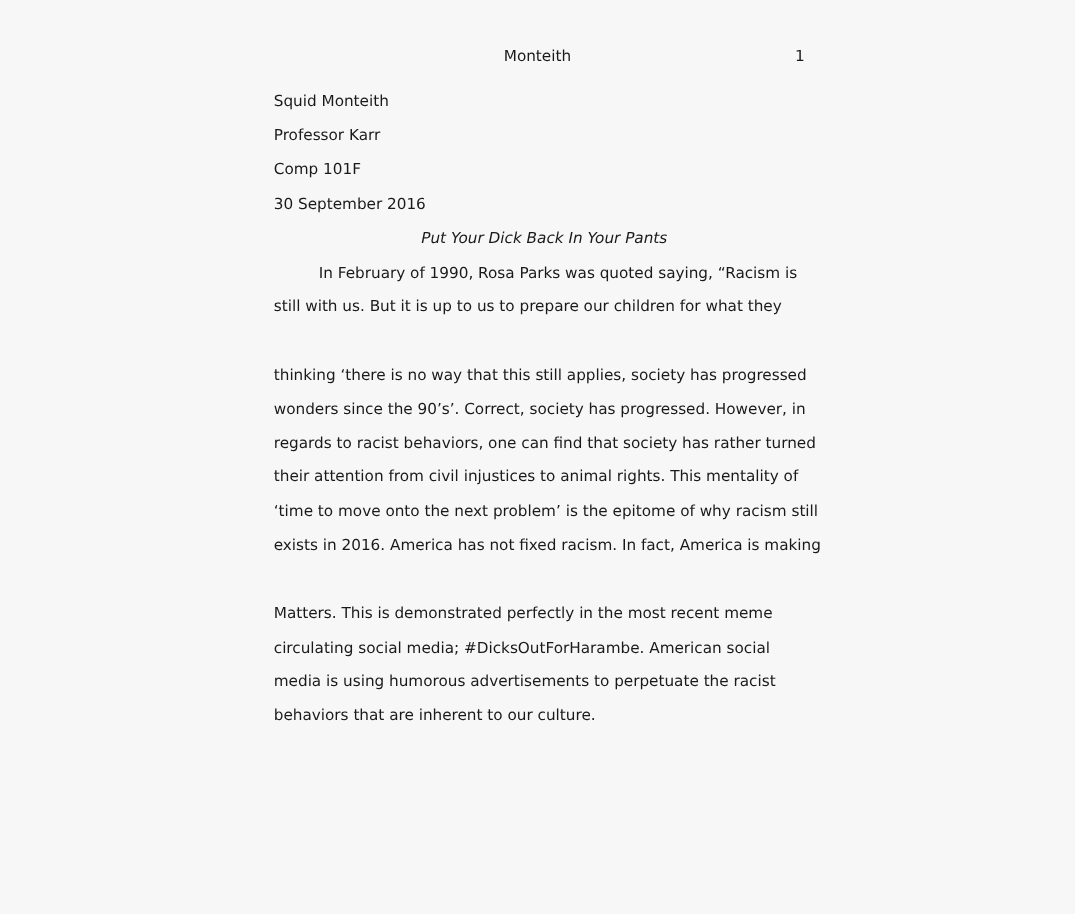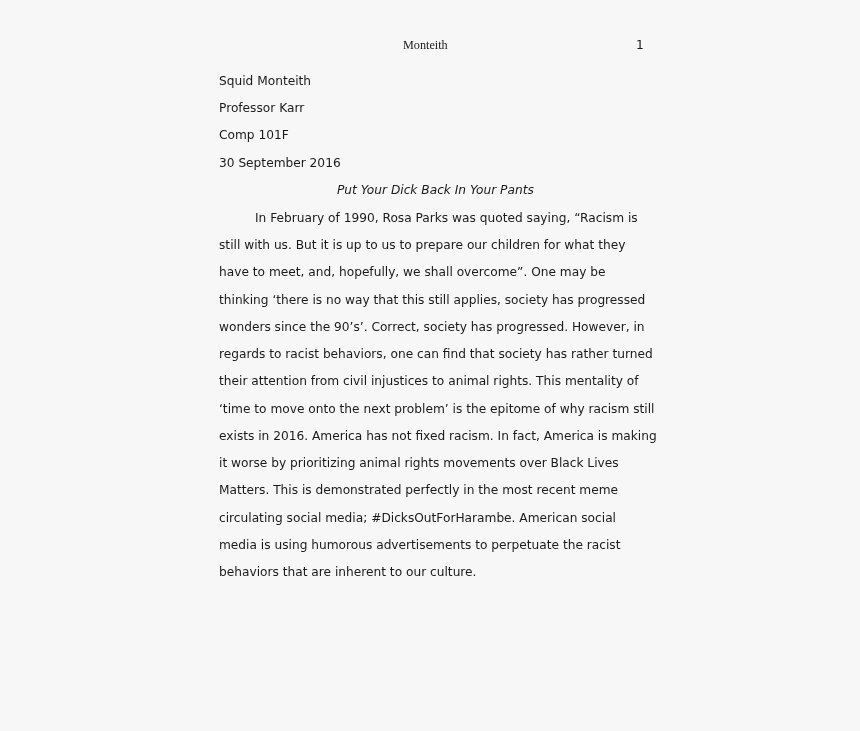--- a/index.html
+++ b/index.html
@@ -21,21 +21,20 @@
     left: 219px;
     top: 0;
     width: 430px;
     height: 731px;
   }
   .header-name {
     position: absolute;
     top: 38px;
     left: 184px;
     white-space: nowrap;
-    font-family: Liberation Serif, serif;
   }
   .header-page {
     position: absolute;
     top: 38px;
     left: 417px;
   }
   .line {
     position: absolute;
     left: 0;
     white-space: nowrap;
@@ -59,26 +58,24 @@
 
   <div class="line" style="top:73px">Squid Monteith</div>
   <div class="line" style="top:100px">Professor Karr</div>
   <div class="line" style="top:127px">Comp 101F</div>
   <div class="line" style="top:155px">30 September 2016</div>
 
   <div class="title">Put Your Dick Back In Your Pants</div>
 
   <div class="line indent" style="top:210px">In February of 1990, Rosa Parks was quoted saying, “Racism is</div>
   <div class="line" style="top:237px">still with us. But it is up to us to prepare our children for what they</div>
-  <div class="line" style="top:264px">have to meet, and, hopefully, we shall overcome”. One may be</div>
   <div class="line" style="top:292px">thinking ‘there is no way that this still applies, society has progressed</div>
   <div class="line" style="top:319px">wonders since the 90’s’. Correct, society has progressed. However, in</div>
   <div class="line" style="top:346px">regards to racist behaviors, one can find that society has rather turned</div>
   <div class="line" style="top:373px">their attention from civil injustices to animal rights. This mentality of</div>
   <div class="line" style="top:401px">‘time to move onto the next problem’ is the epitome of why racism still</div>
   <div class="line" style="top:428px">exists in 2016. America has not fixed racism. In fact, America is making</div>
-  <div class="line" style="top:455px">it worse by prioritizing animal rights movements over Black Lives</div>
   <div class="line" style="top:482px">Matters. This is demonstrated perfectly in the most recent meme</div>
   <div class="line" style="top:510px">circulating social media; #DicksOutForHarambe. American social</div>
   <div class="line" style="top:537px">media is using humorous advertisements to perpetuate the racist</div>
   <div class="line" style="top:564px">behaviors that are inherent to our culture.</div>
 
 </div>
 
 </body></html>

